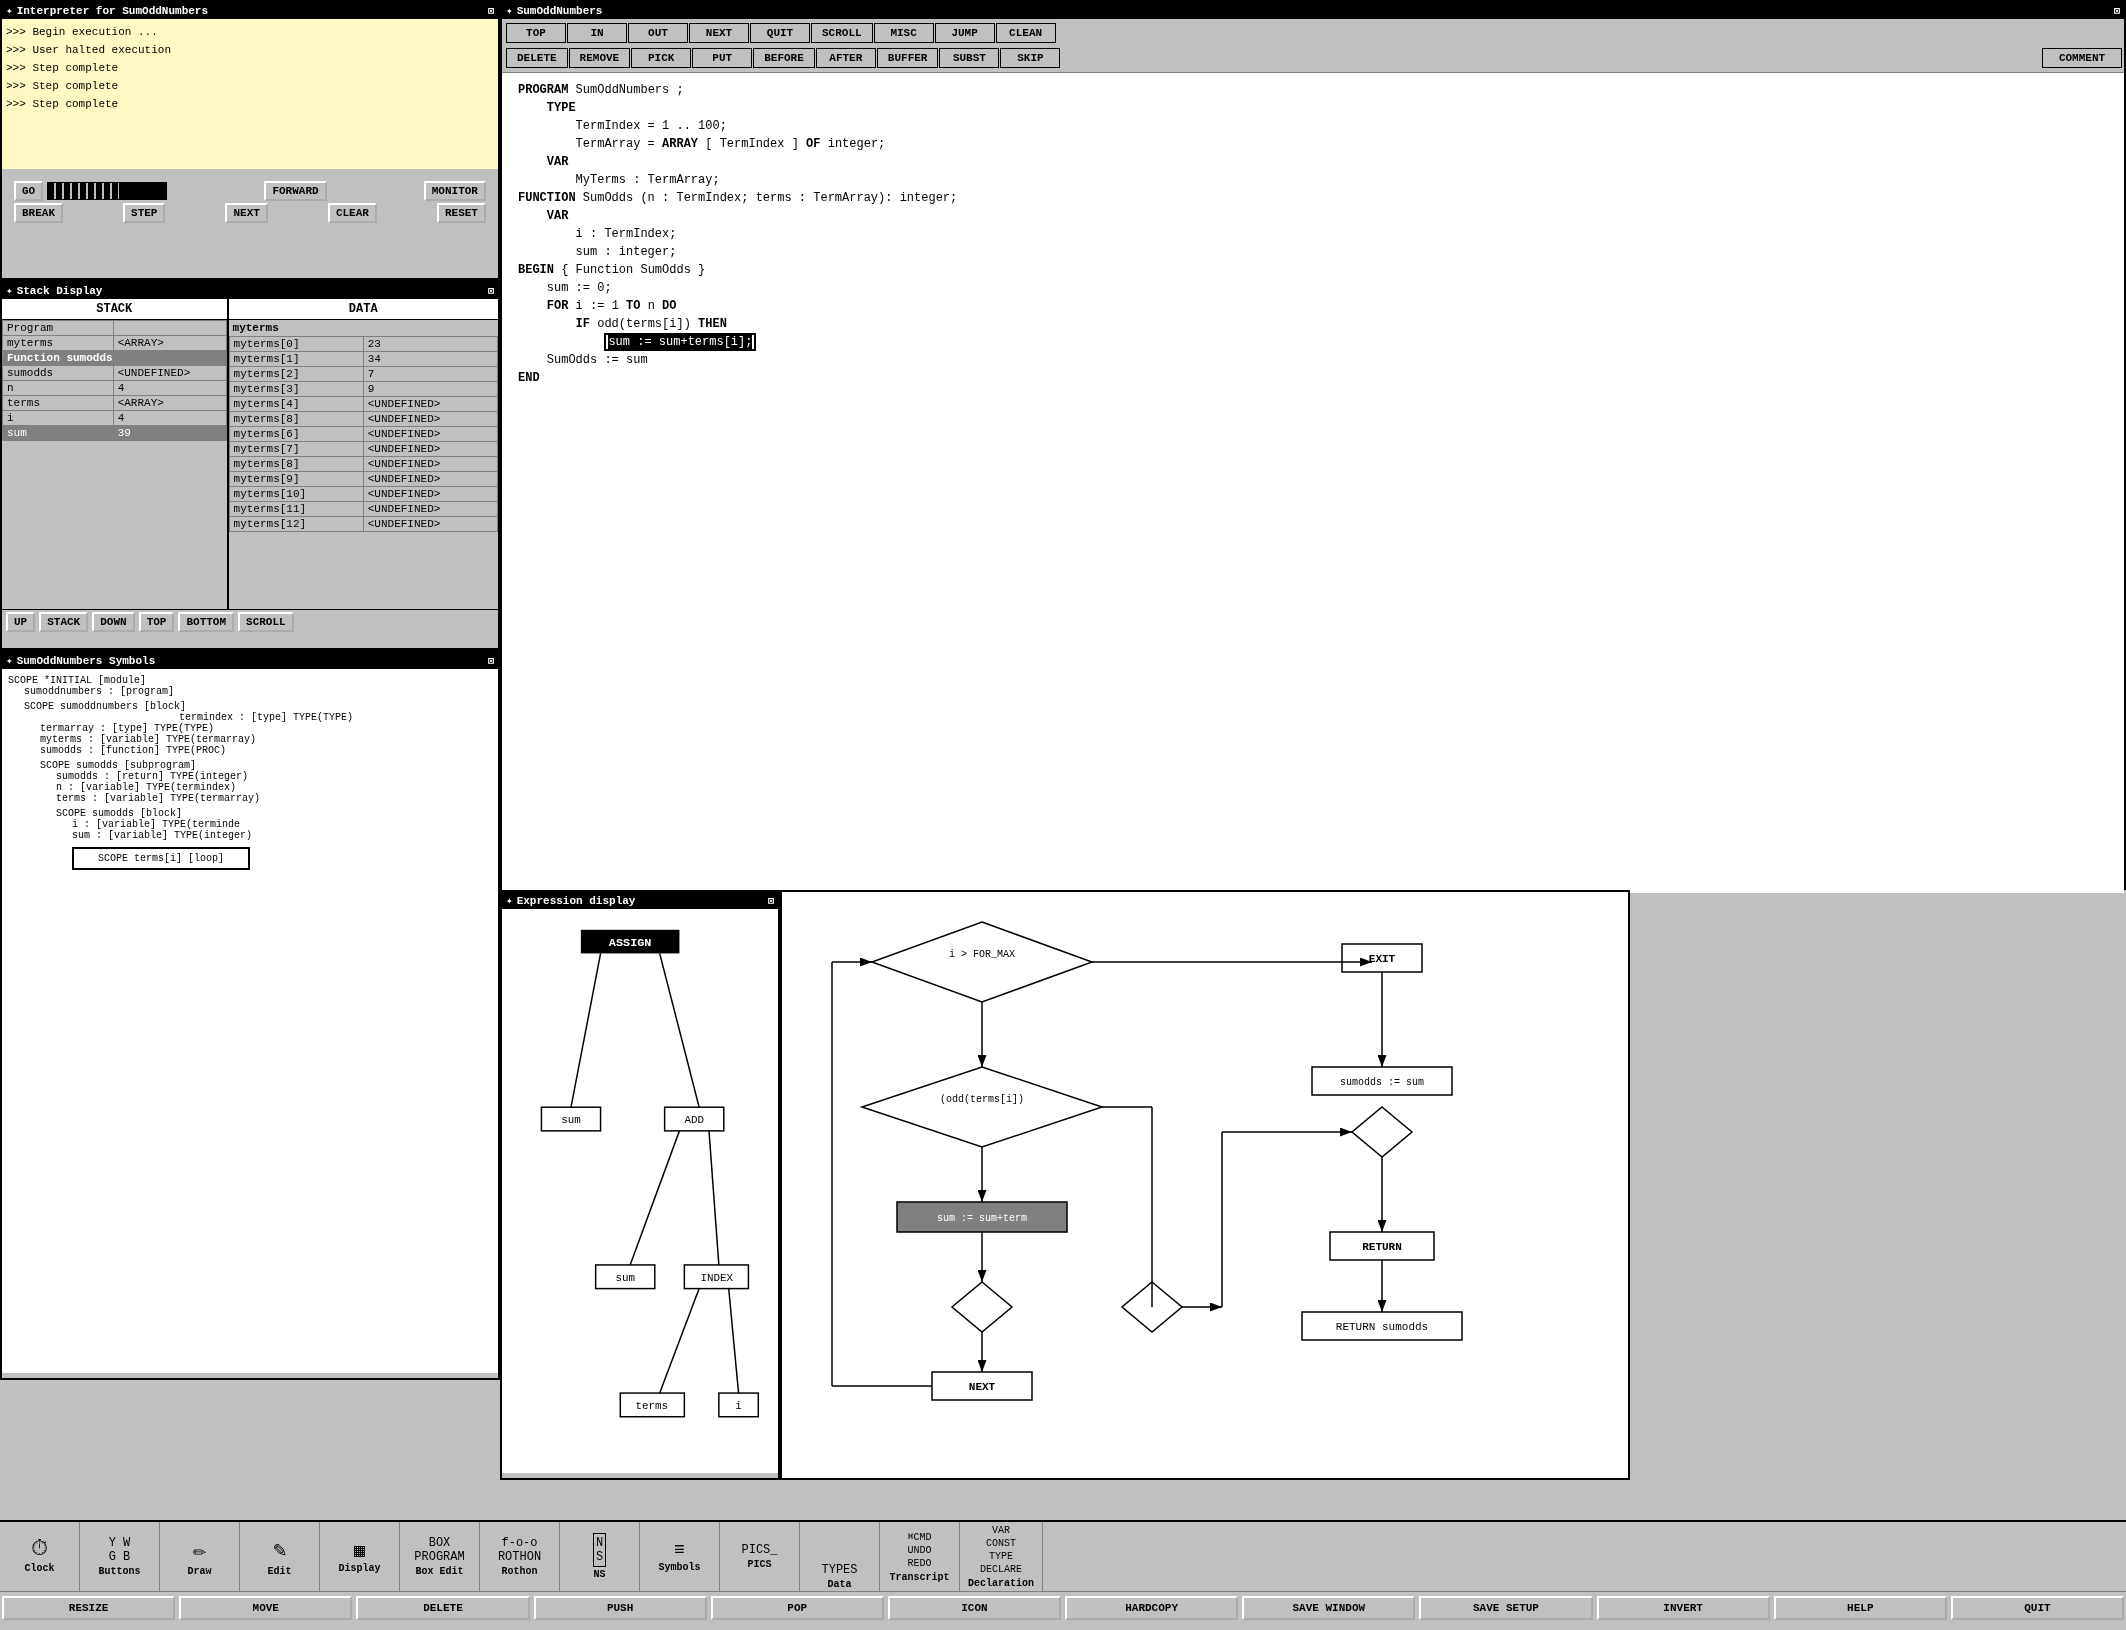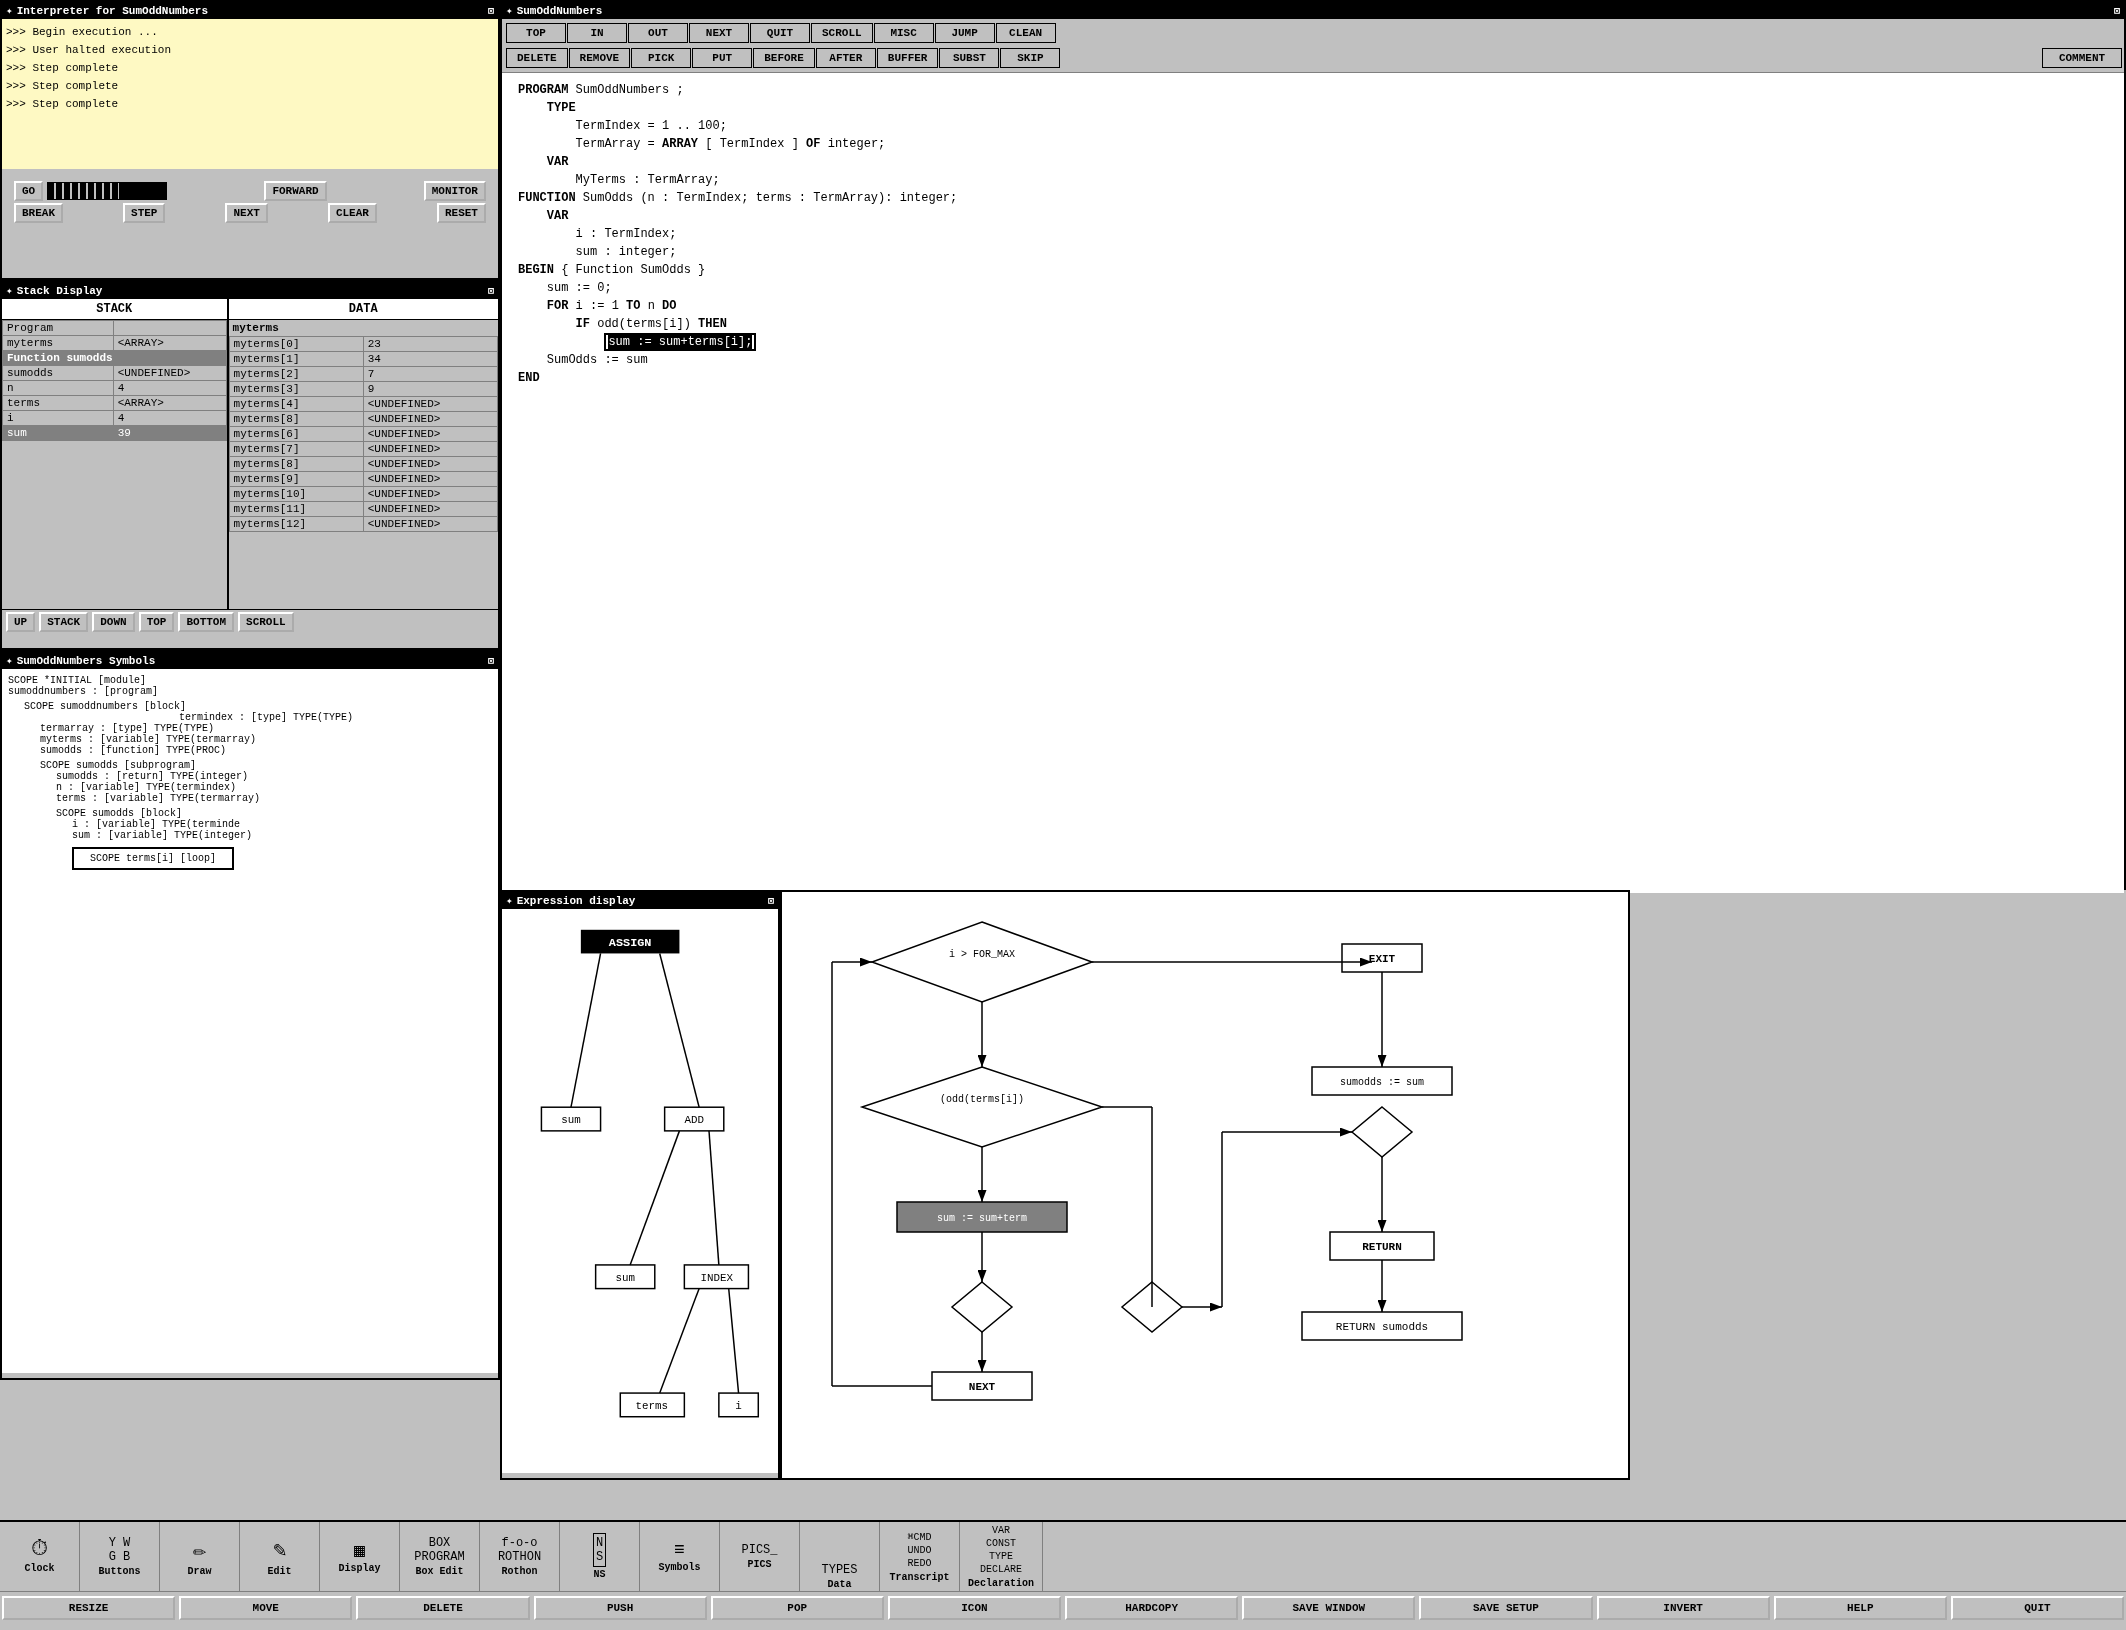--- a/index.html
+++ b/index.html
@@ -509,34 +509,34 @@
 <div class="window" id="symbols-win" style="left:0; top:650px; width:500px; height:730px;">
   <div class="window-title">
     <div class="title-text">
       <span>✦</span>
       <span>SumOddNumbers Symbols</span>
     </div>
     <span class="window-close">⊠</span>
   </div>
   <div class="symbols-content">
     <div>SCOPE *INITIAL  [module]</div>
-    <div style="">sumoddnumbers : [program]</div>
+    <div style="margin-left:16px;">sumoddnumbers : [program]</div>
     <div style="margin-left:16px; margin-top:4px;">SCOPE sumoddnumbers [block]</div>
     <div style="margin-left:32px;text-align:center;">termindex : [type] TYPE(TYPE)</div>
     <div style="margin-left:32px;">termarray : [type] TYPE(TYPE)</div>
     <div style="margin-left:32px;">myterms : [variable] TYPE(termarray)</div>
     <div style="margin-left:32px;">sumodds : [function] TYPE(PROC)</div>
     <div style="margin-left:32px; margin-top:4px;">SCOPE sumodds [subprogram]</div>
     <div style="margin-left:48px;">sumodds : [return] TYPE(integer)</div>
     <div style="margin-left:48px;">n       : [variable] TYPE(termindex)</div>
     <div style="margin-left:48px;">terms   : [variable] TYPE(termarray)</div>
     <div style="margin-left:48px; margin-top:4px;">SCOPE sumodds [block]</div>
     <div style="margin-left:64px;">i   : [variable] TYPE(terminde</div>
     <div style="margin-left:64px;">sum : [variable] TYPE(integer)</div>
-    <div style="margin-left:64px; margin-top:6px; border:2px solid #000; padding:4px 16px; display:inline-block;">SCOPE terms[i]  [loop]</div>
+    <div style="margin-left:64px; margin-top:6px; border:2px solid #000; padding:4px 24px; display:inline-block;">SCOPE terms[i]  [loop]</div>
   </div>
 </div>
 
 <div class="window" id="expr-win" style="left:500px; top:890px; width:280px; height:590px;">
   <div class="window-title">
     <div class="title-text">
       <span>✦</span>
       <span>Expression display</span>
     </div>
     <span class="window-close">⊠</span>

